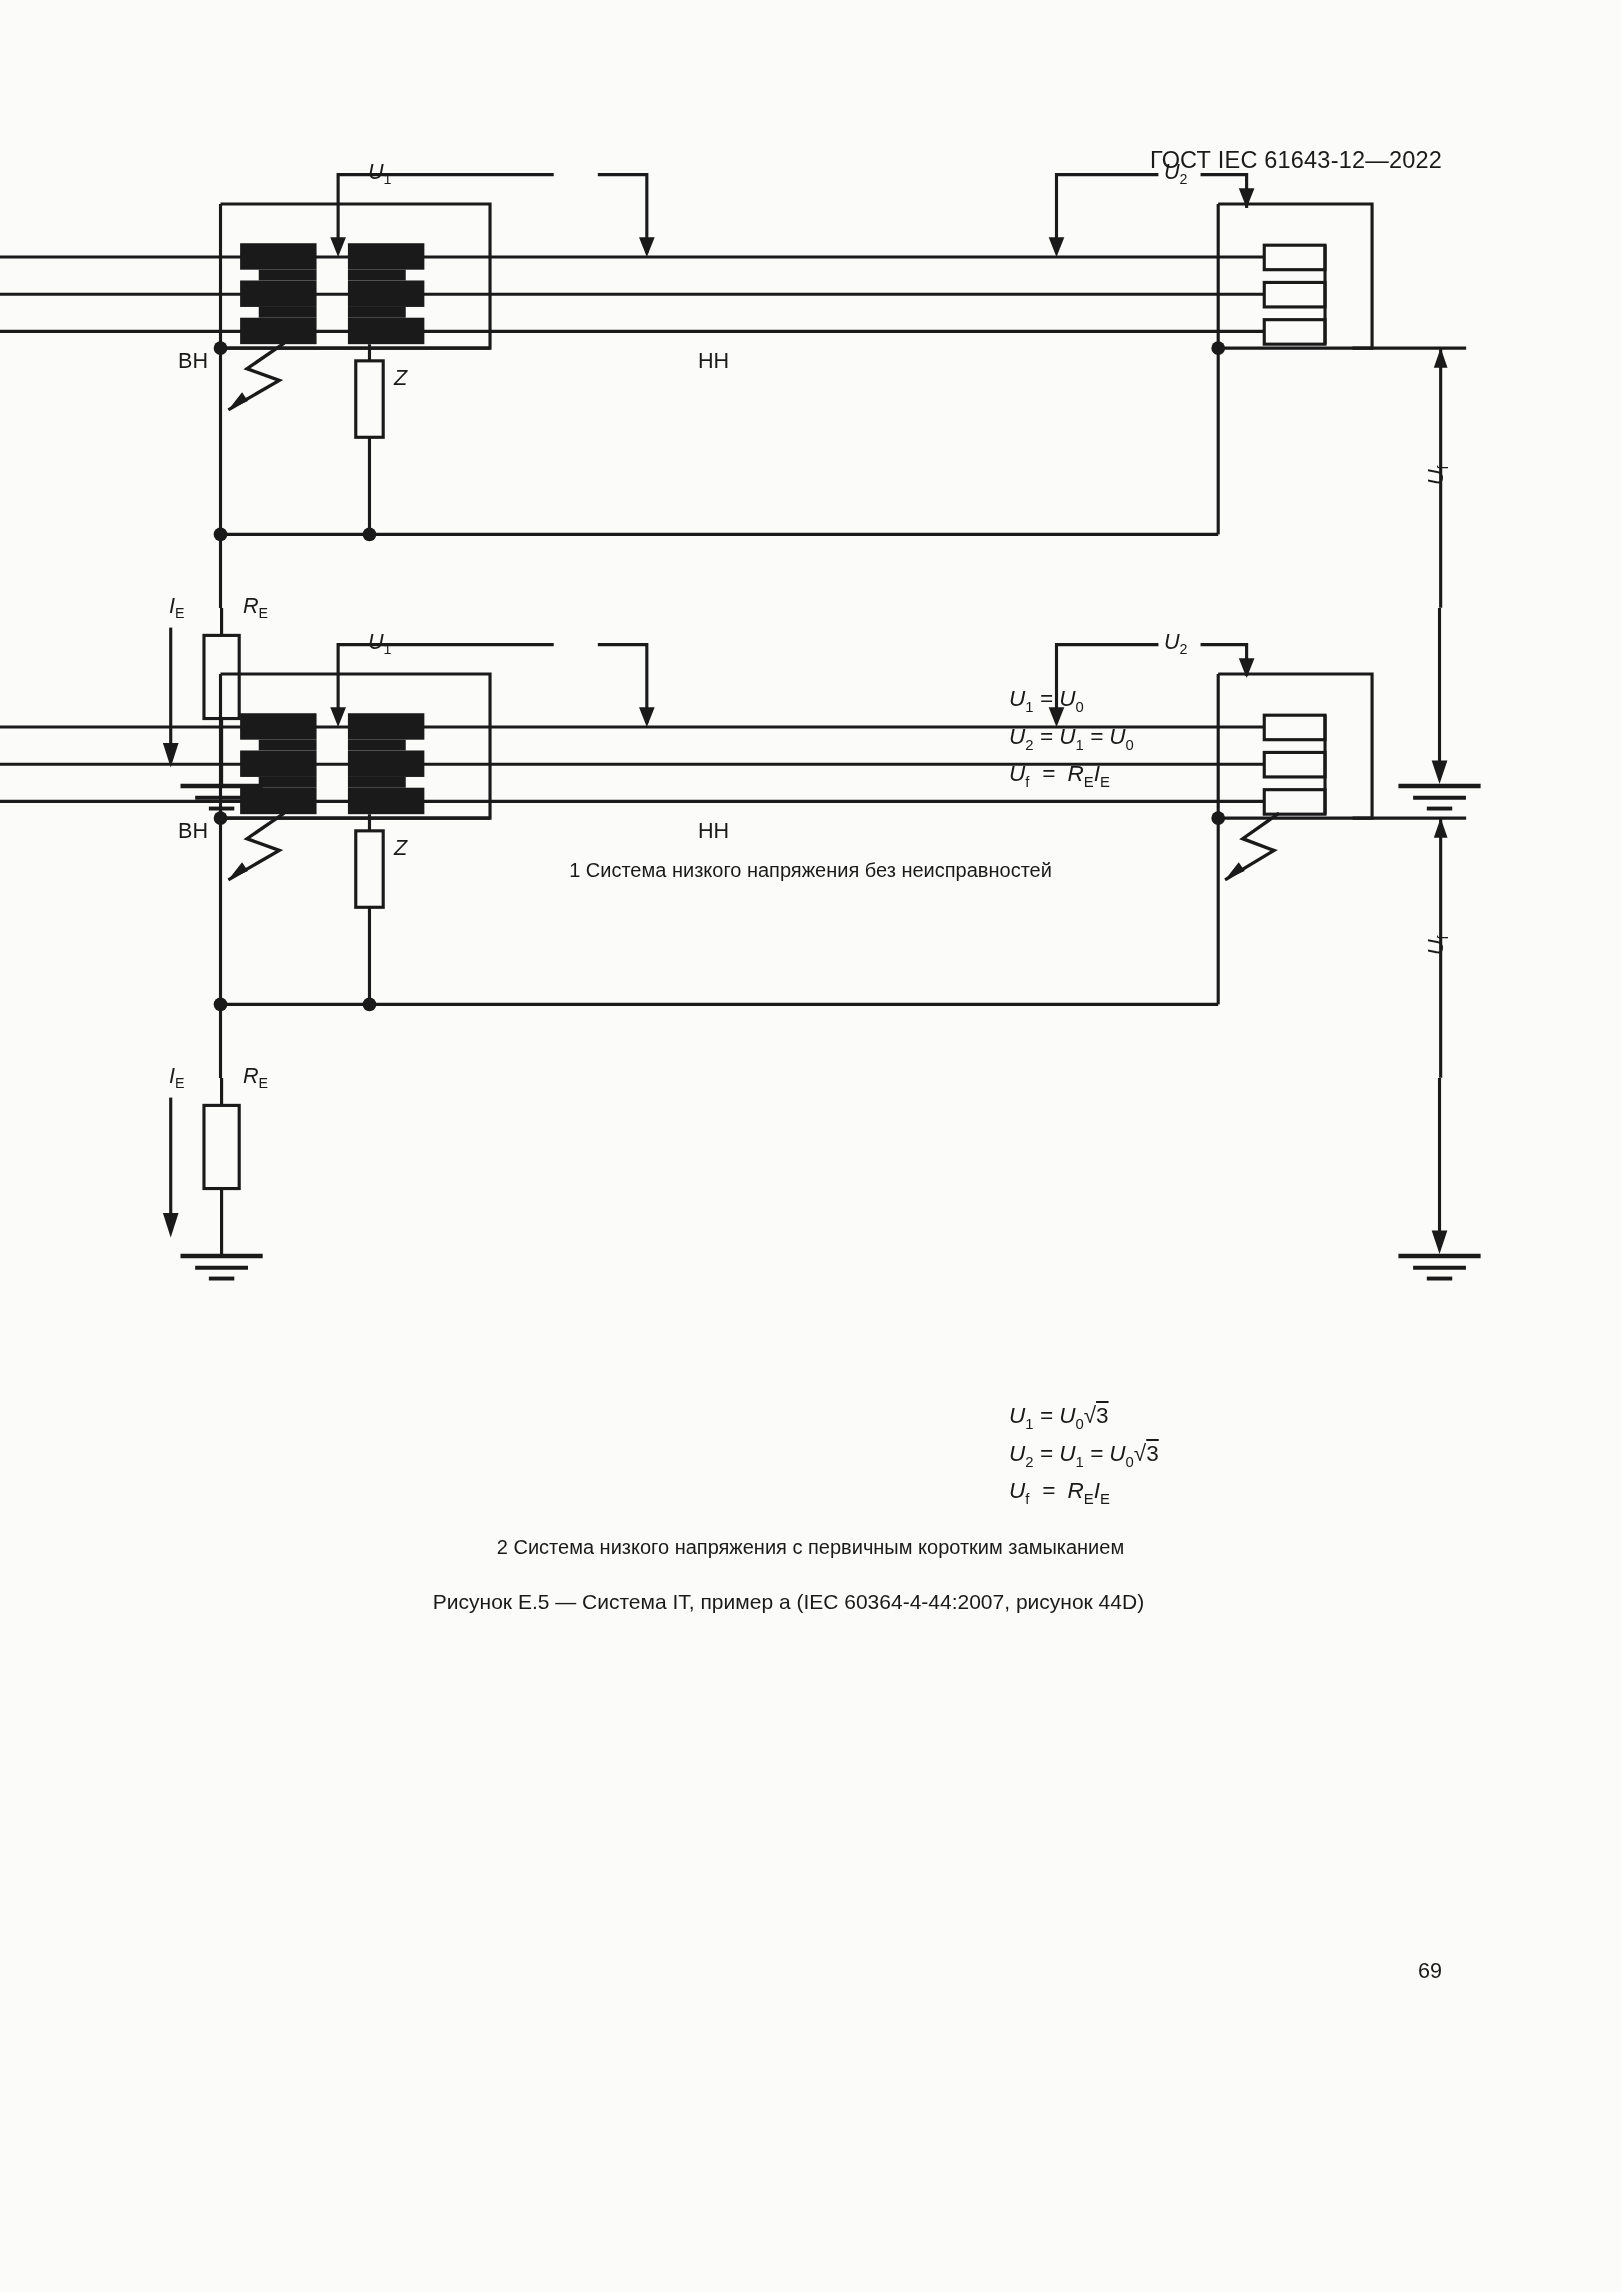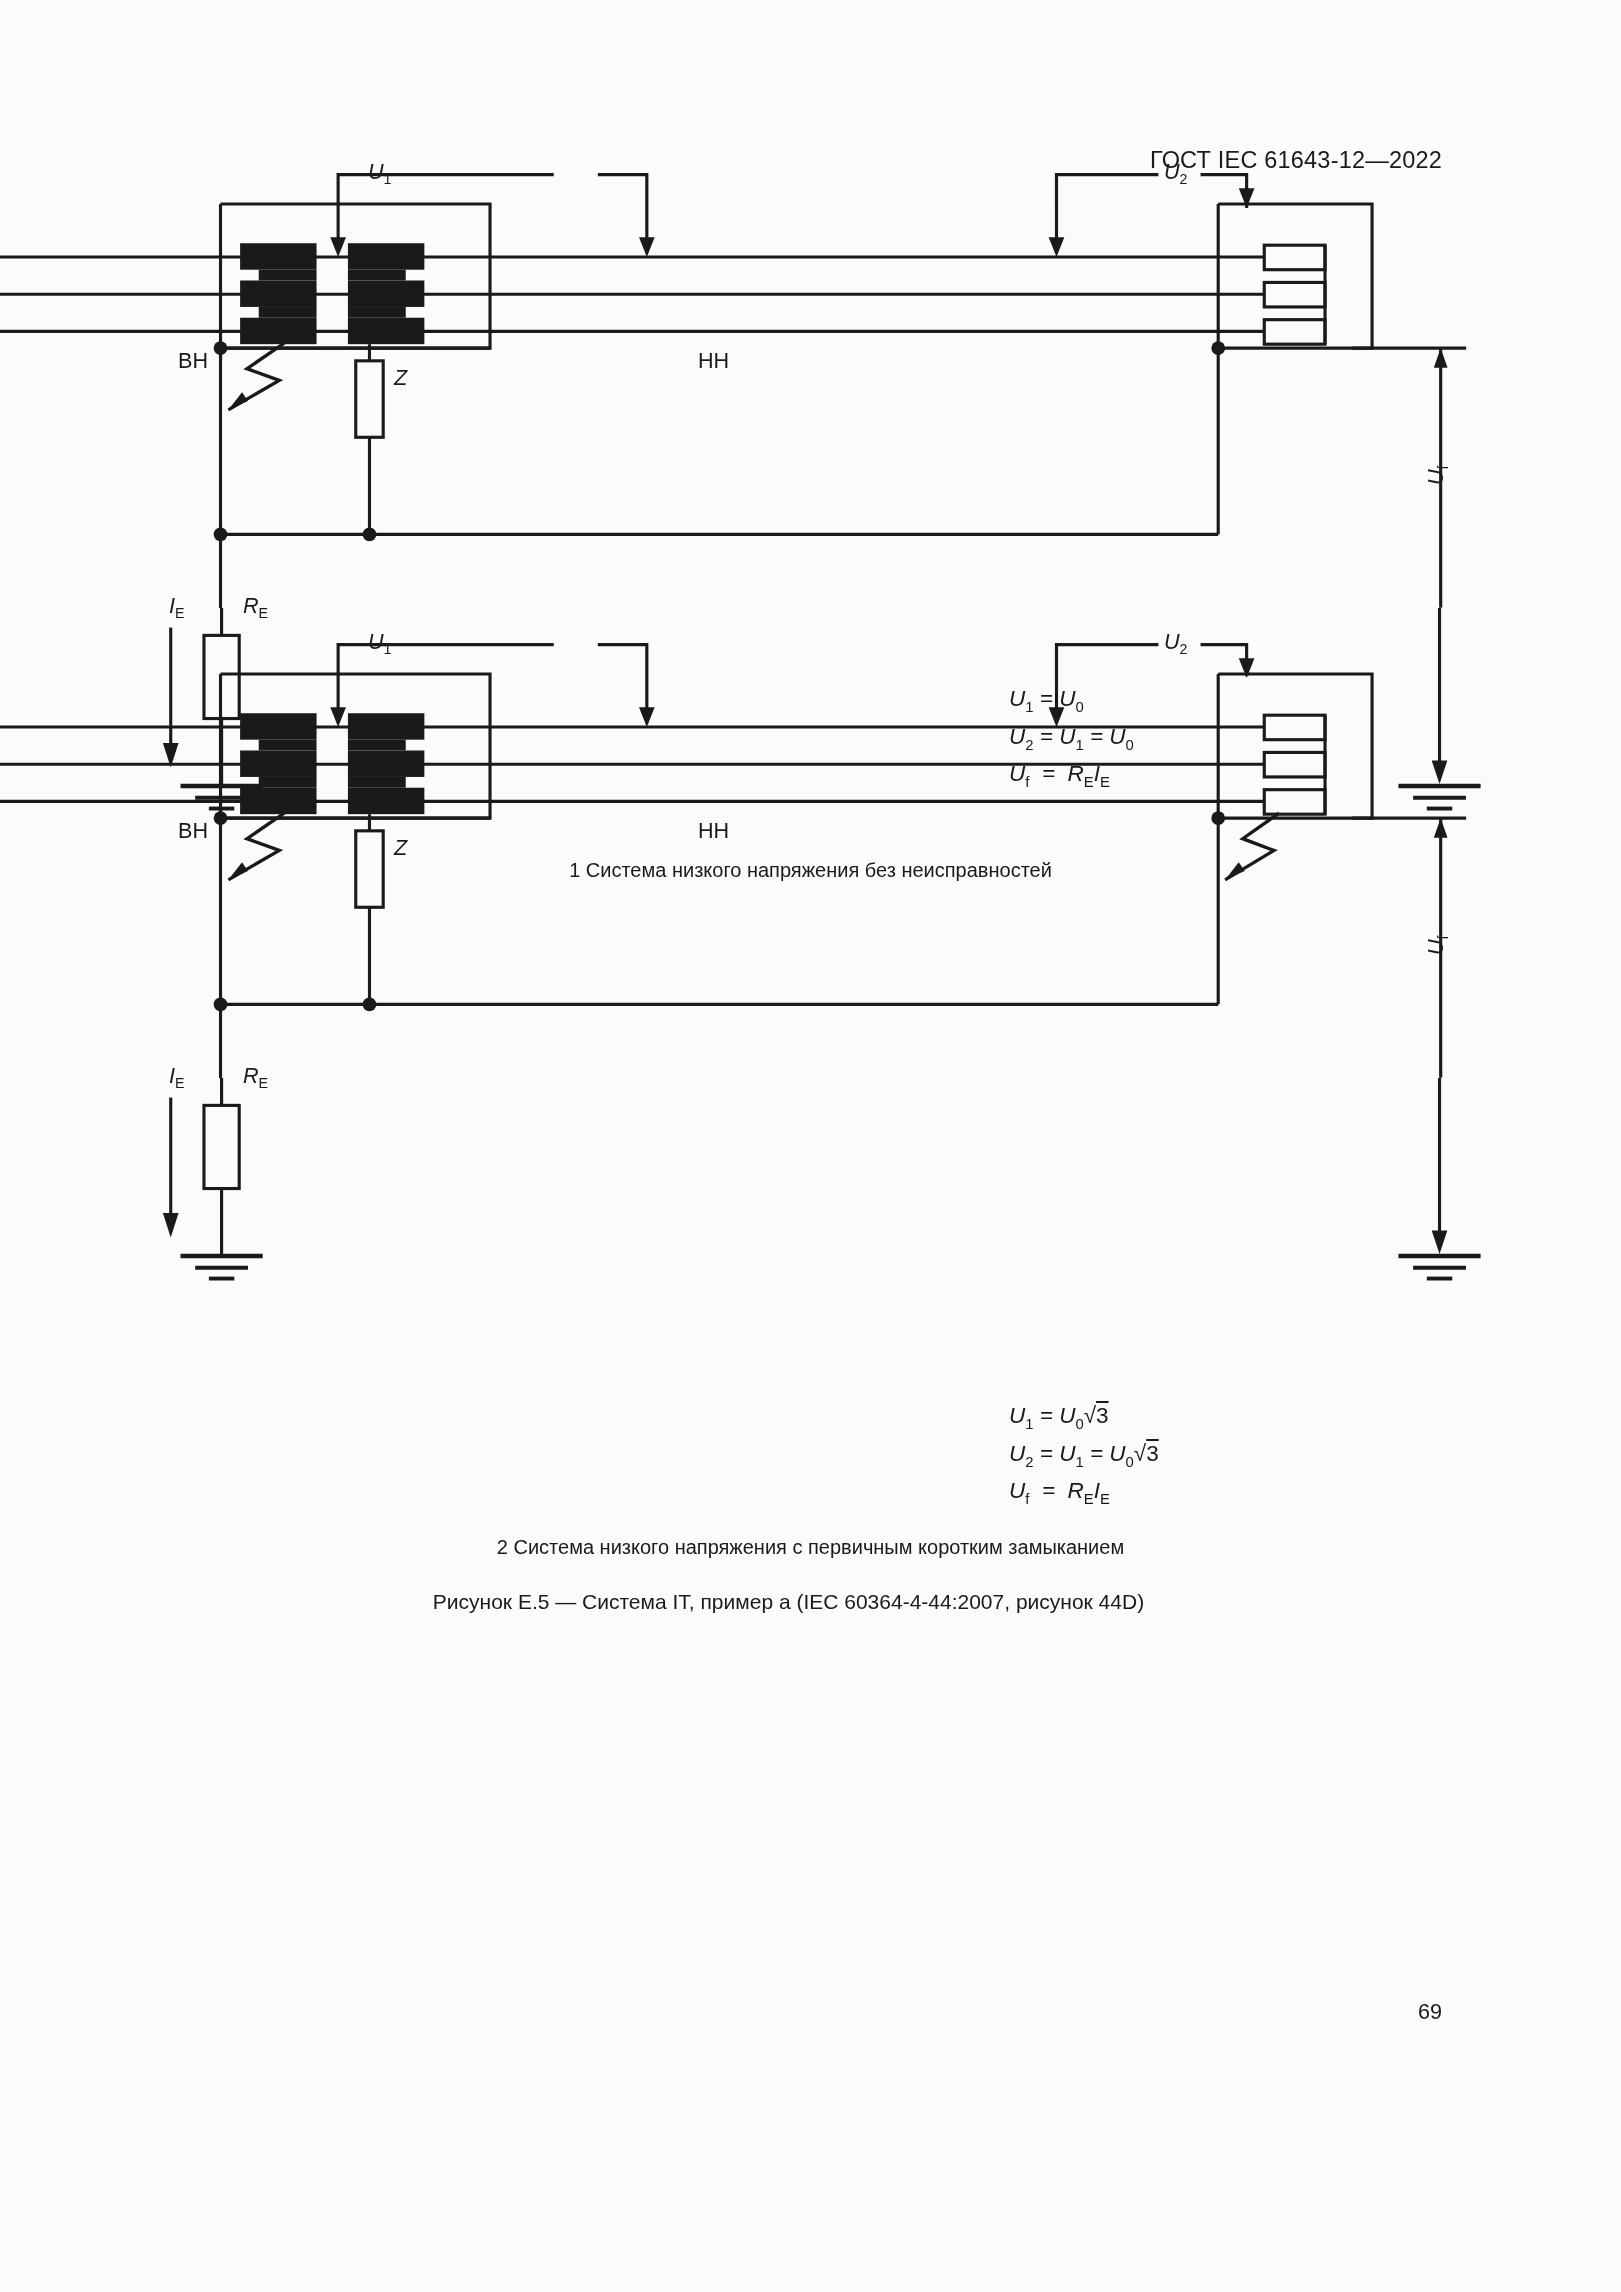--- a/index.html
+++ b/index.html
@@ -26,21 +26,21 @@
     top: 147px;
     right: 179px;
     font-size: 23.5px;
     font-weight: normal;
     letter-spacing: 0.2px;
     white-space: nowrap;
   }
   
   .page-number {
     position: absolute;
-    top: 1999px;
+    top: 1958px;
     right: 179px;
     font-size: 21.6px;
   }
   
   .figure {
     position: absolute;
     left: 0;
     width: 1621px;
   }
   #figure-1 { top: 147px; height: 461px; }

